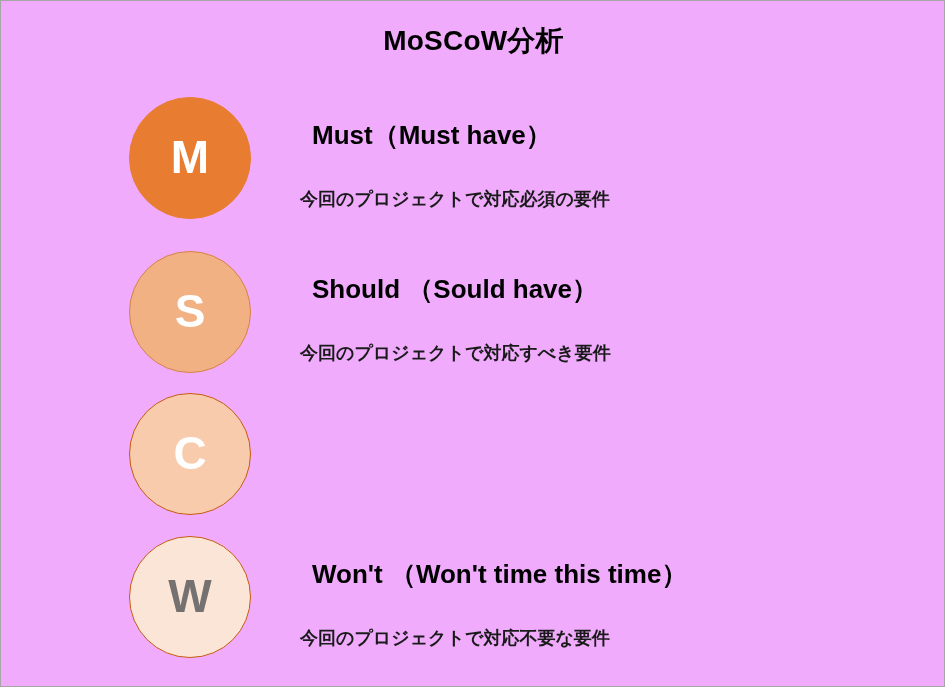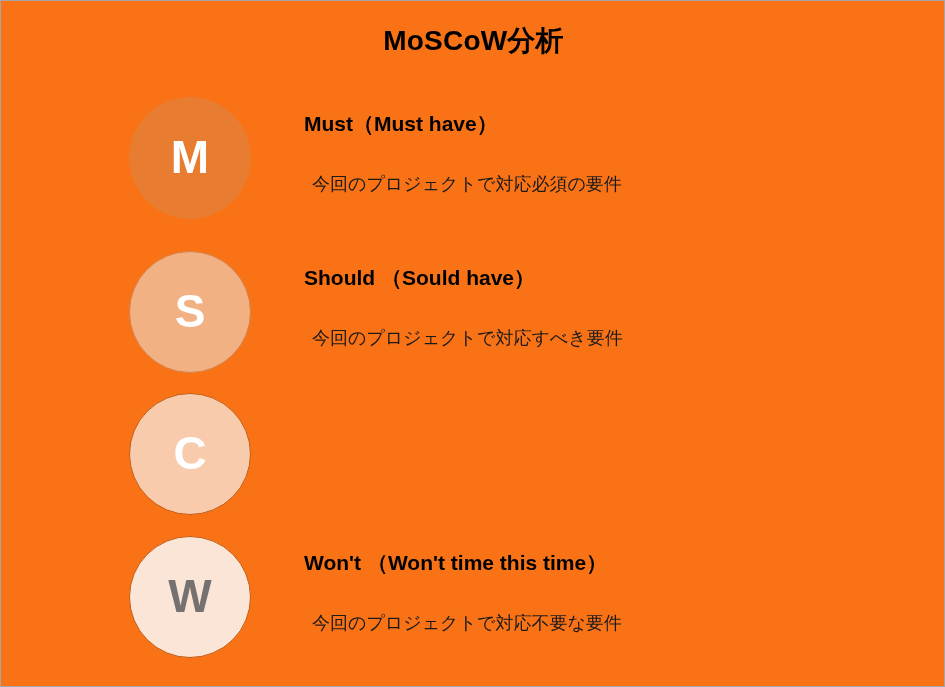--- a/index.html
+++ b/index.html
@@ -77,43 +77,43 @@
   }
 
   .text-col {
     position: absolute;
     left: 295px;
     top: 0;
     width: 620px;
   }
 
   .row-heading {
-    font-size: 21px;
+    font-size: 26px;
     font-weight: bold;
     color: #000000;
     line-height: 1.25;
-    margin: 8px;
+    margin: 16px;
     padding-top: 10px;
     white-space: nowrap;
   }
 
   .row-desc {
     font-size: 18px;
-    font-weight: normal;
+    font-weight: bold;
     color: #1a1a1a;
     line-height: 1.3;
-    margin: 16px;
+    margin: 4px;
     padding-top: 20px;
     white-space: nowrap;
   }
 </style>
 </head>
 <body>
 
-<div class="page" style="border-color: rgb(166, 166, 166); background: #f97316;">
+<div class="page" style="border-color: rgb(166, 166, 166); background: #f0abfc;">
 
   <div class="page-title">MoSCoW分析</div>
 
   <div class="rows">
 
     <div class="row r0">
       <div class="badge" style="background: rgb(232, 125, 49); border: 1px solid rgb(232, 125, 49); color: rgb(255, 255, 255);">
         <span>M</span>
       </div>
       <div class="text-col">

